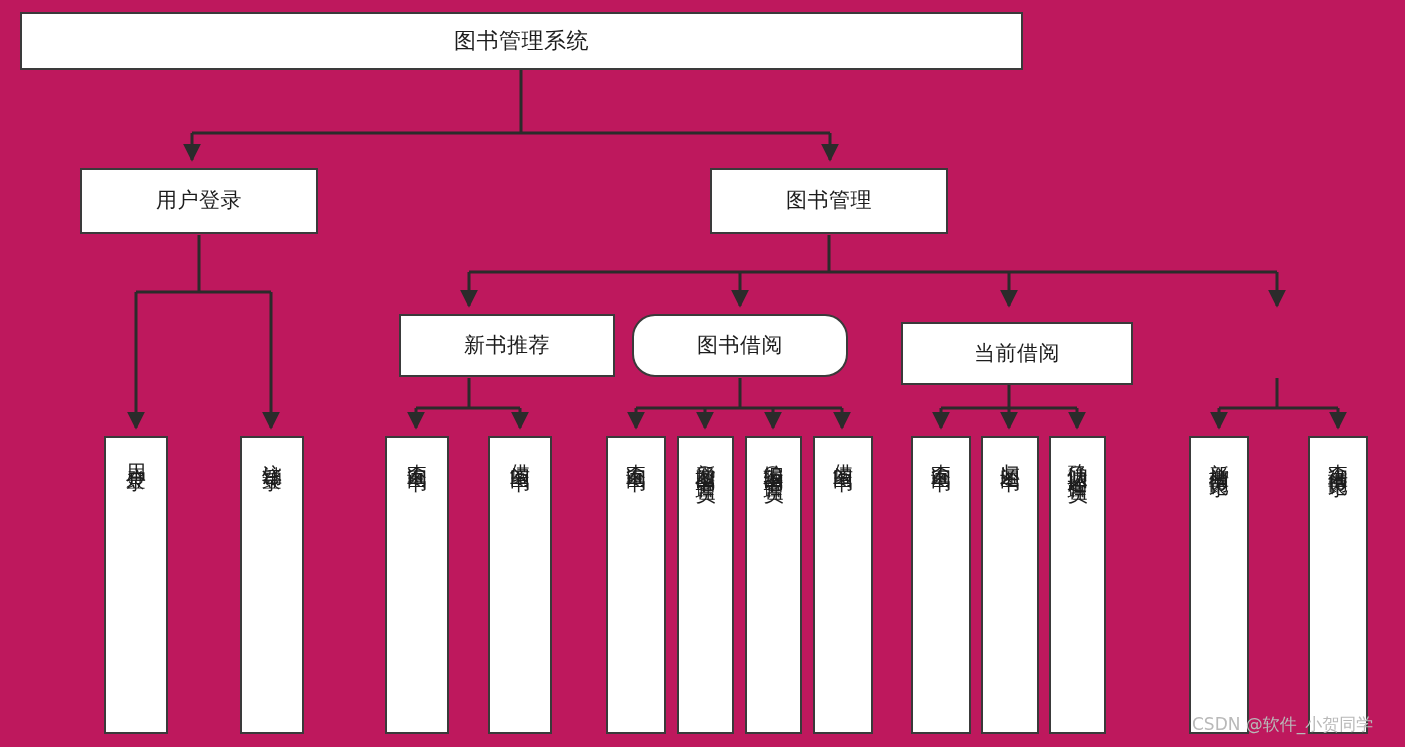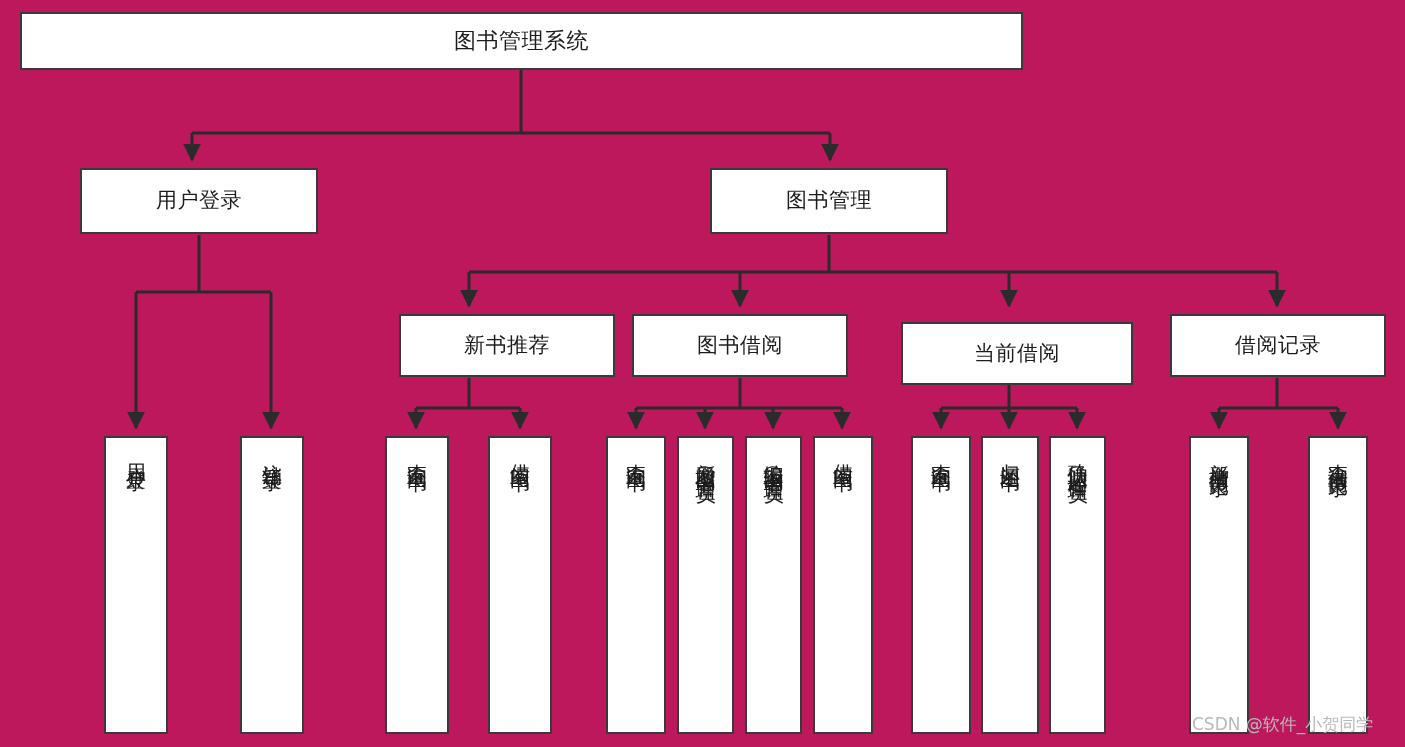--- a/index.html
+++ b/index.html
@@ -138,31 +138,28 @@
   </div>
 
   <div class="node h" style="left:710px; top:168px; width:238px; height:66px;">
     <span class="node-label">图书管理</span>
   </div>
 
   <div class="node h" style="left:361px; top:314px; width:216px; height:63px;margin-left:38px;">
     <span class="node-label">新书推荐</span>
   </div>
 
-  <div class="node h" style="left:632px; top:314px; width:216px; height:63px;">
+  <div class="node h" style="left:632px; top:314px; width:216px; height:63px;border-radius:23px;">
     <span class="node-label">图书借阅</span>
   </div>
 
   <div class="node h" style="left:901px; top:322px; width:232px; height:63px;">
     <span class="node-label">当前借阅</span>
   </div>
 
-  <div class="node h" style="left:1170px; top:314px; width:216px; height:63px;">
-    <span class="node-label">借阅记录</span>
-  </div>
 
   <div class="node v" style="left:104px; top:436px; width:64px; height:298px;">
     <span class="node-label">用户登录</span>
   </div>
 
   <div class="node v" style="left:240px; top:436px; width:64px; height:298px;">
     <span class="node-label">注销登录</span>
   </div>
 
   <div class="node v" style="left:385px; top:436px; width:64px; height:298px;">

